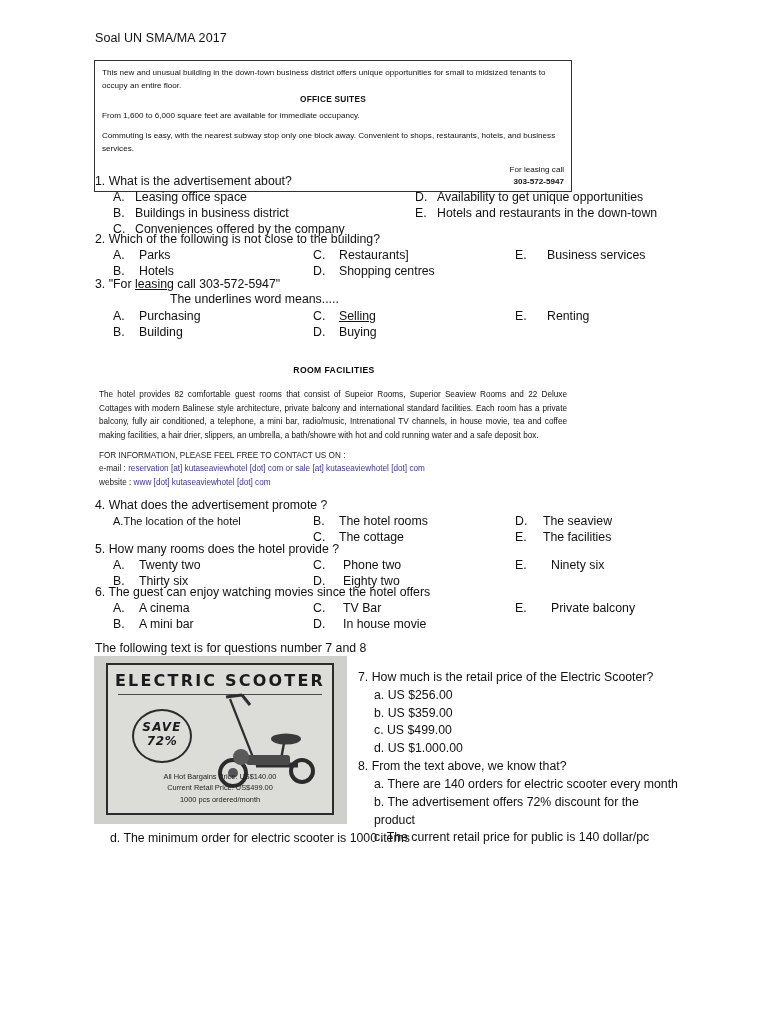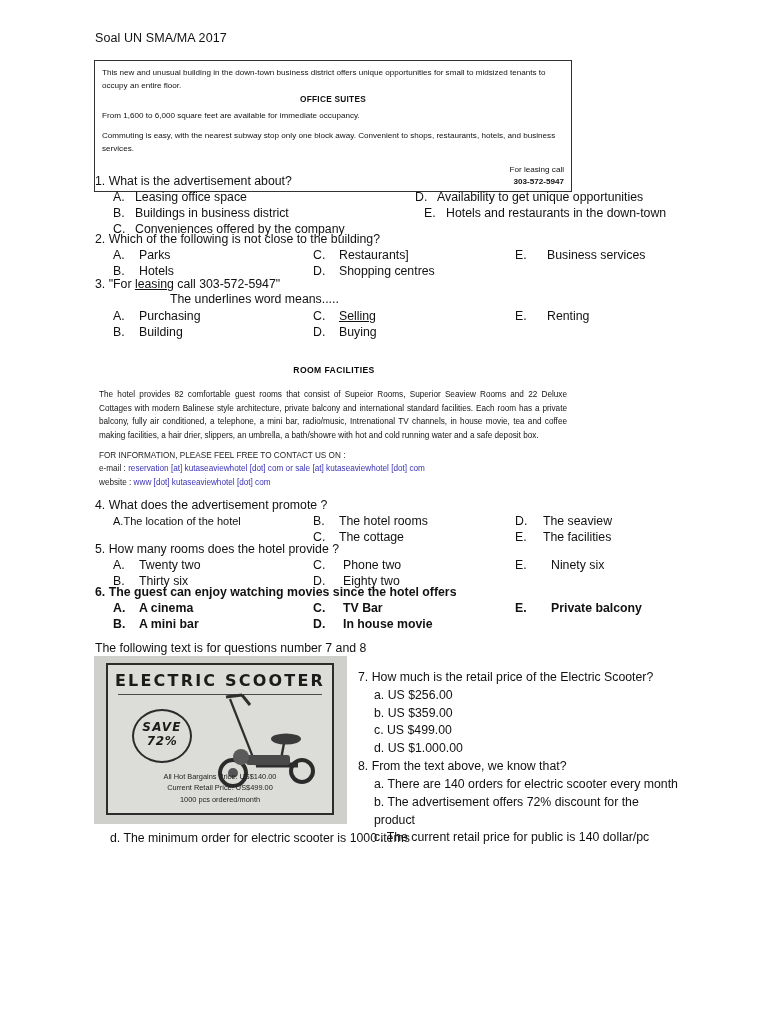--- a/index.html
+++ b/index.html
@@ -236,21 +236,21 @@
     </div>
     <div class="opt" style="left:18px; top:32px;">
       <span class="lt" style="width:22px;">B.</span><span>Buildings in business district</span>
     </div>
     <div class="opt" style="left:320px; top:16px;">
       <span class="lt" style="width:22px;">D.</span><span>Availability to get unique opportunities</span>
     </div>
     <div class="opt" style="left:18px; top:48px;">
       <span class="lt" style="width:22px;">C.</span><span>Conveniences offered by the company</span>
     </div>
-    <div class="opt" style="left:329px; top:32px;">
+    <div class="opt" style="left:320px; top:32px;">
       <span class="lt" style="width:22px;">E.</span><span>Hotels and restaurants in the down-town</span>
     </div>
   </div>
 
   <div class="q-block" style="top:232px;">
     <div class="q-stem">2. Which of the following is not close to the building?</div>
     <div class="opt" style="left:18px; top:16px;">
       <span class="lt" style="width:26px;">A.</span><span>Parks</span>
     </div>
     <div class="opt" style="left:18px; top:32px;">
@@ -326,21 +326,21 @@
       <span class="lt" style="width:30px;">C.</span><span>Phone two</span>
     </div>
     <div class="opt" style="left:218px; top:32px;">
       <span class="lt" style="width:30px;">D.</span><span>Eighty two</span>
     </div>
     <div class="opt" style="left:420px; top:16px;">
       <span class="lt" style="width:36px;">E.</span><span>Ninety six</span>
     </div>
   </div>
 
-  <div class="q-block" style="top:585px;font-weight:bold;">
+  <div class="q-block" style="top:585px;">
     <div class="q-stem">6. The guest can enjoy watching movies since the hotel offers</div>
     <div class="opt" style="left:18px; top:16px;">
       <span class="lt" style="width:26px;">A.</span><span>A cinema</span>
     </div>
     <div class="opt" style="left:18px; top:32px;">
       <span class="lt" style="width:26px;">B.</span><span>A mini bar</span>
     </div>
     <div class="opt" style="left:218px; top:16px;">
       <span class="lt" style="width:30px;">C.</span><span>TV Bar</span>
     </div>

